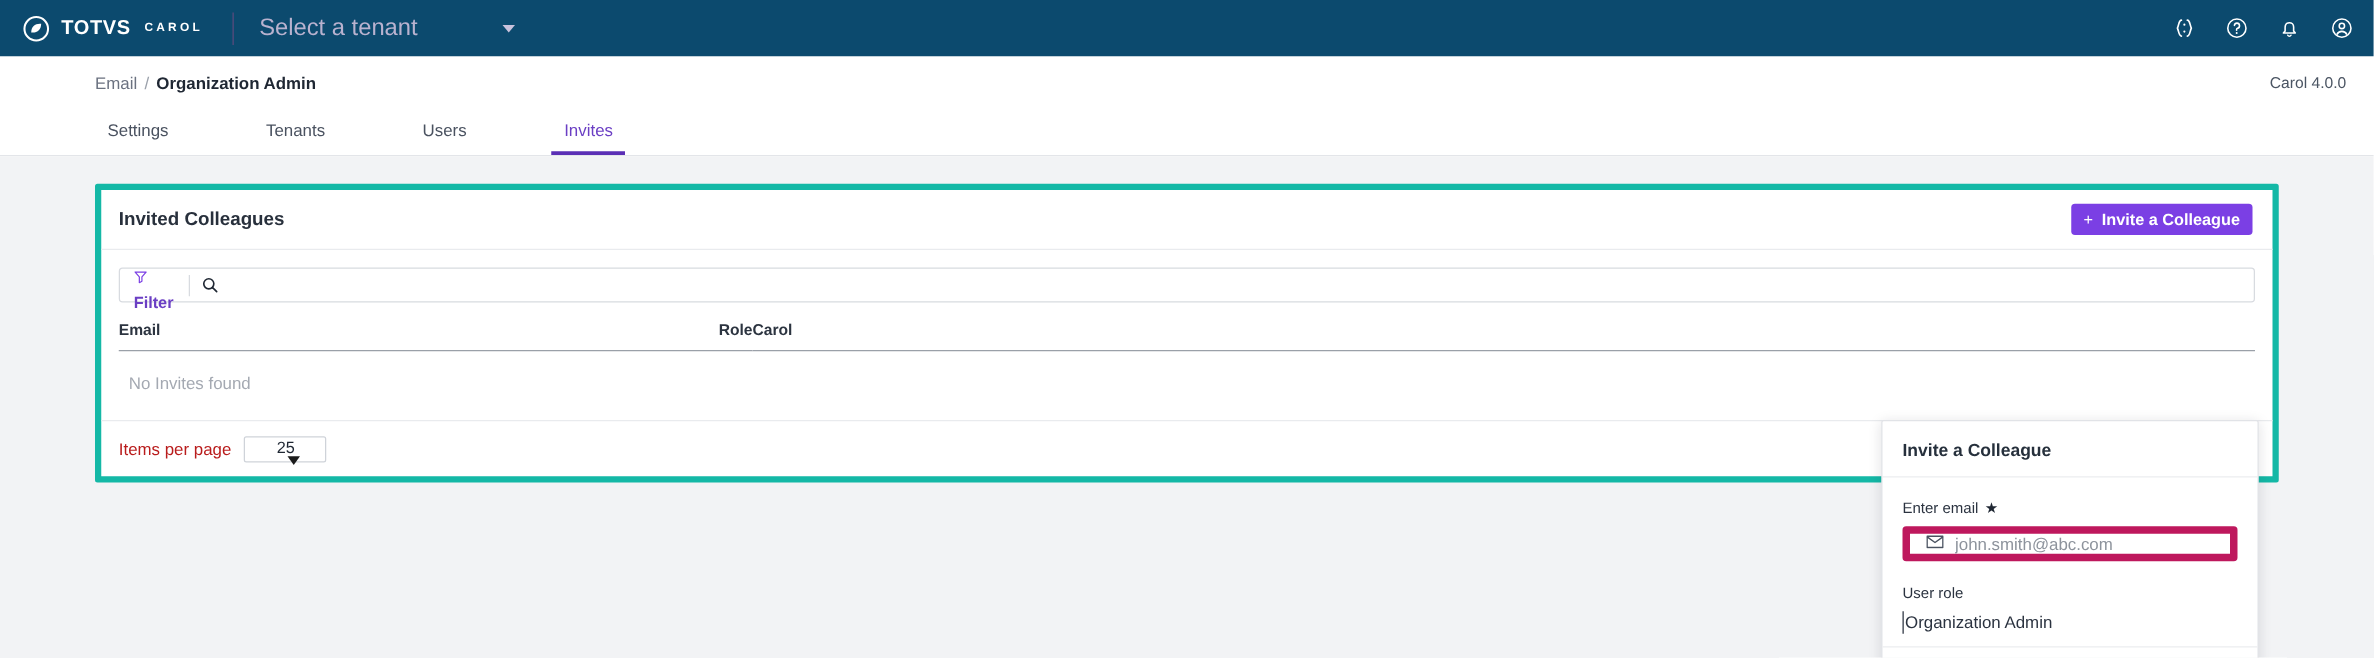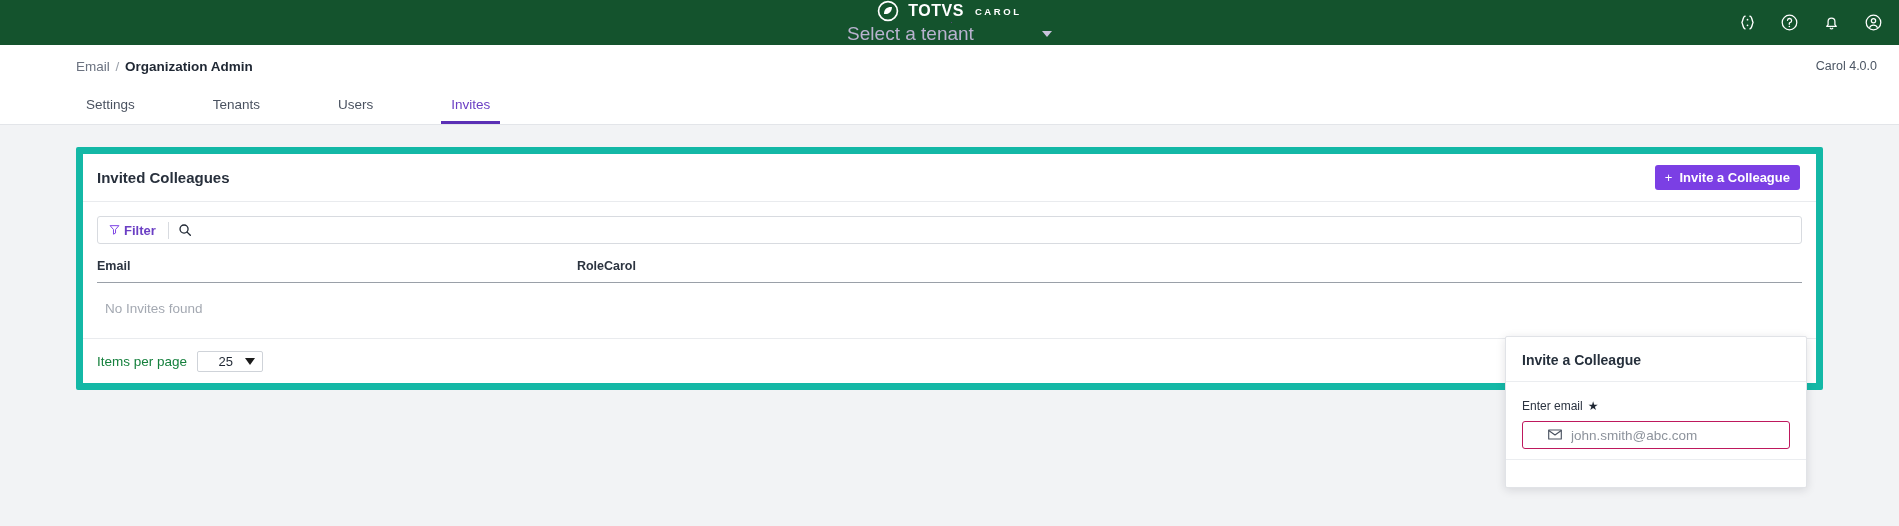--- a/index.html
+++ b/index.html
@@ -6,26 +6,25 @@
   html, body {
     width: 1899px; height: 526px;
     font-family: "Liberation Sans", sans-serif;
     background: #ffffff;
     overflow: hidden;
   }
 
   
   .topbar {
     height: 45px;
-    background: #14532d;
+    background: #0c4a6e;
     display: flex;
     align-items: center;
     padding: 0 18px;
     position: relative;
-    flex-direction: column;
   }
   .brand { display: flex; align-items: center; gap: 9px; }
   .brand-mark { width: 22px; height: 22px; flex: 0 0 22px; }
   .brand-name {
     color: #ffffff;
     font-size: 16px;
     font-weight: bold;
     letter-spacing: 0.5px;
   }
   .brand-sub {
@@ -105,21 +104,21 @@
 
   
   .page {
     background: #f2f3f5;
     height: 526px;
     padding: 22px 76px 0 76px;
     position: relative;
   }
   .card {
     background: #ffffff;
-    border: 7px solid #14b8a6;
+    border: 5px solid #14b8a6;
     border-radius: 2px;
     width: 100%;
   }
   .card-head {
     height: 48px;
     display: flex; align-items: center;
     justify-content: space-between;
     padding: 0 16px 0 14px;
     border-bottom: 1px solid #e9ebee;
   }
@@ -145,26 +144,27 @@
 
   .filterbar {
     border: 1px solid #d8dbe0;
     border-radius: 3px;
     height: 28px;
     display: flex; align-items: center;
     width: 100%;
     background: #ffffff;
   }
   .filter-btn {
-    display: flex; align-items: center; gap: 4px;
+    display: flex; align-items: flex-start; gap: 4px;
     padding: 0 12px 0 11px;
     height: 100%;
     color: #6b3fc4;
     font-size: 13px; font-weight: bold;
     cursor: pointer;
+    flex-direction: column;
   }
   .fbar-sep { width: 1px; height: 17px; background: #d8dbe0; }
   .search-ico {
     padding: 0 9px 0 9px;
     display: flex; align-items: center;
     cursor: pointer;
   }
   .search-input {
     flex: 1;
     border: none; outline: none;
@@ -191,33 +191,34 @@
     color: #a4a9b2;
     padding: 18px 0 22px 8px;
   }
   .card-foot {
     border-top: 1px solid #e9ebee;
     height: 45px;
     display: flex; align-items: center;
     padding-left: 14px;
     gap: 10px;
   }
-  .ipp-label { font-size: 13.5px; color: #15803d; }
+  .ipp-label { font-size: 13.5px; color: #b91c1c; }
   .ipp-select {
     border: 1px solid #cfd3d9;
     border-radius: 2px;
     height: 21px;
     min-width: 66px;
     display: flex; align-items: center;
-    justify-content: flex-end;
+    justify-content: flex-start;
     padding: 0 7px 0 8px;
     font-size: 13px;
     color: #1f2733;
     background: #fff;
     cursor: pointer;
+    flex-direction: column;
   }
   .ipp-select .caret {
     width: 0; height: 0;
     border-left: 5px solid transparent;
     border-right: 5px solid transparent;
     border-top: 7px solid #1b1b1b;
     margin-left: 12px;
   }
 
   
@@ -240,25 +241,25 @@
   .modal-body { padding: 17px 16px 10px 16px; }
   .field-label {
     font-size: 12px;
     font-weight: normal;
     color: #2b3340;
     display: flex; align-items: center; gap: 5px;
     margin-bottom: 8px;
   }
   .req-star { color: #1f2733; font-size: 12px; line-height: 1; }
   .email-input-wrap {
-    border: 1px solid #be185d;
+    border: 6px solid #be185d;
     border-radius: 3px;
     height: 28px;
     display: flex; align-items: center;
-    padding: 0 25px;
+    padding: 0 13px;
     gap: 9px;
   }
   .email-input {
     border: none; outline: none;
     flex: 1;
     font-family: inherit;
     font-size: 13.5px;
     color: #2b3340;
     background: transparent;
   }
@@ -423,20 +424,26 @@
       <div class="email-input-wrap">
         <span>
           <svg width="14" height="11" viewBox="0 0 16 12" fill="none" stroke="#4a5260" stroke-width="1.3" stroke-linejoin="round">
             <rect x="0.8" y="0.8" width="14.4" height="10.4"></rect>
             <path d="M0.8 1.4 L8 6.6 L15.2 1.4"></path>
           </svg>
         </span>
         <input class="email-input" type="text" value="" placeholder="john.smith@abc.com" style="">
       </div>
 
+      <div class="role-block">
+        <div class="field-label">
+          <span>User role</span>
+        </div>
+        <div class="role-value">Organization Admin</div>
+      </div>
     </div>
 
     <div class="modal-foot">
       
       
     </div>
 
   </div>
 
 </div>

